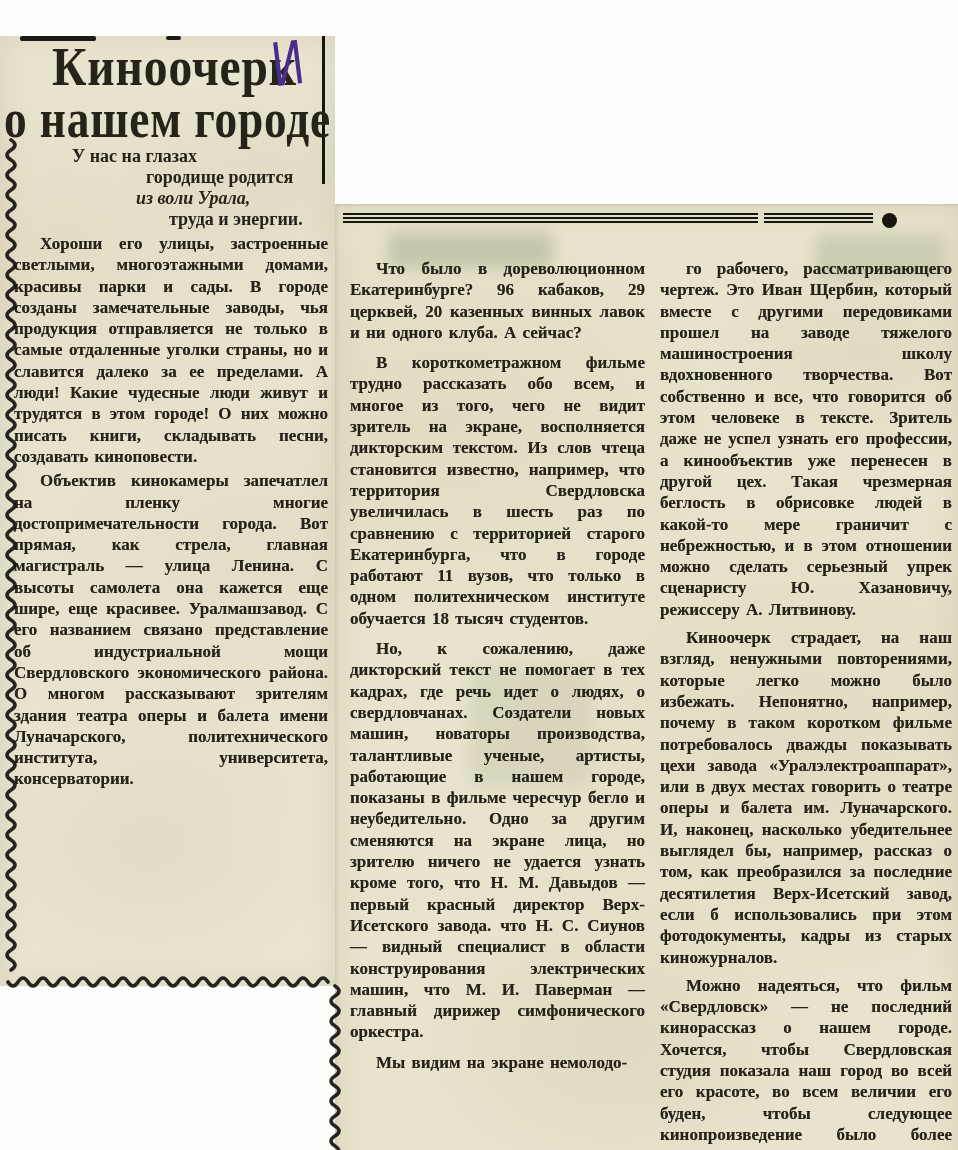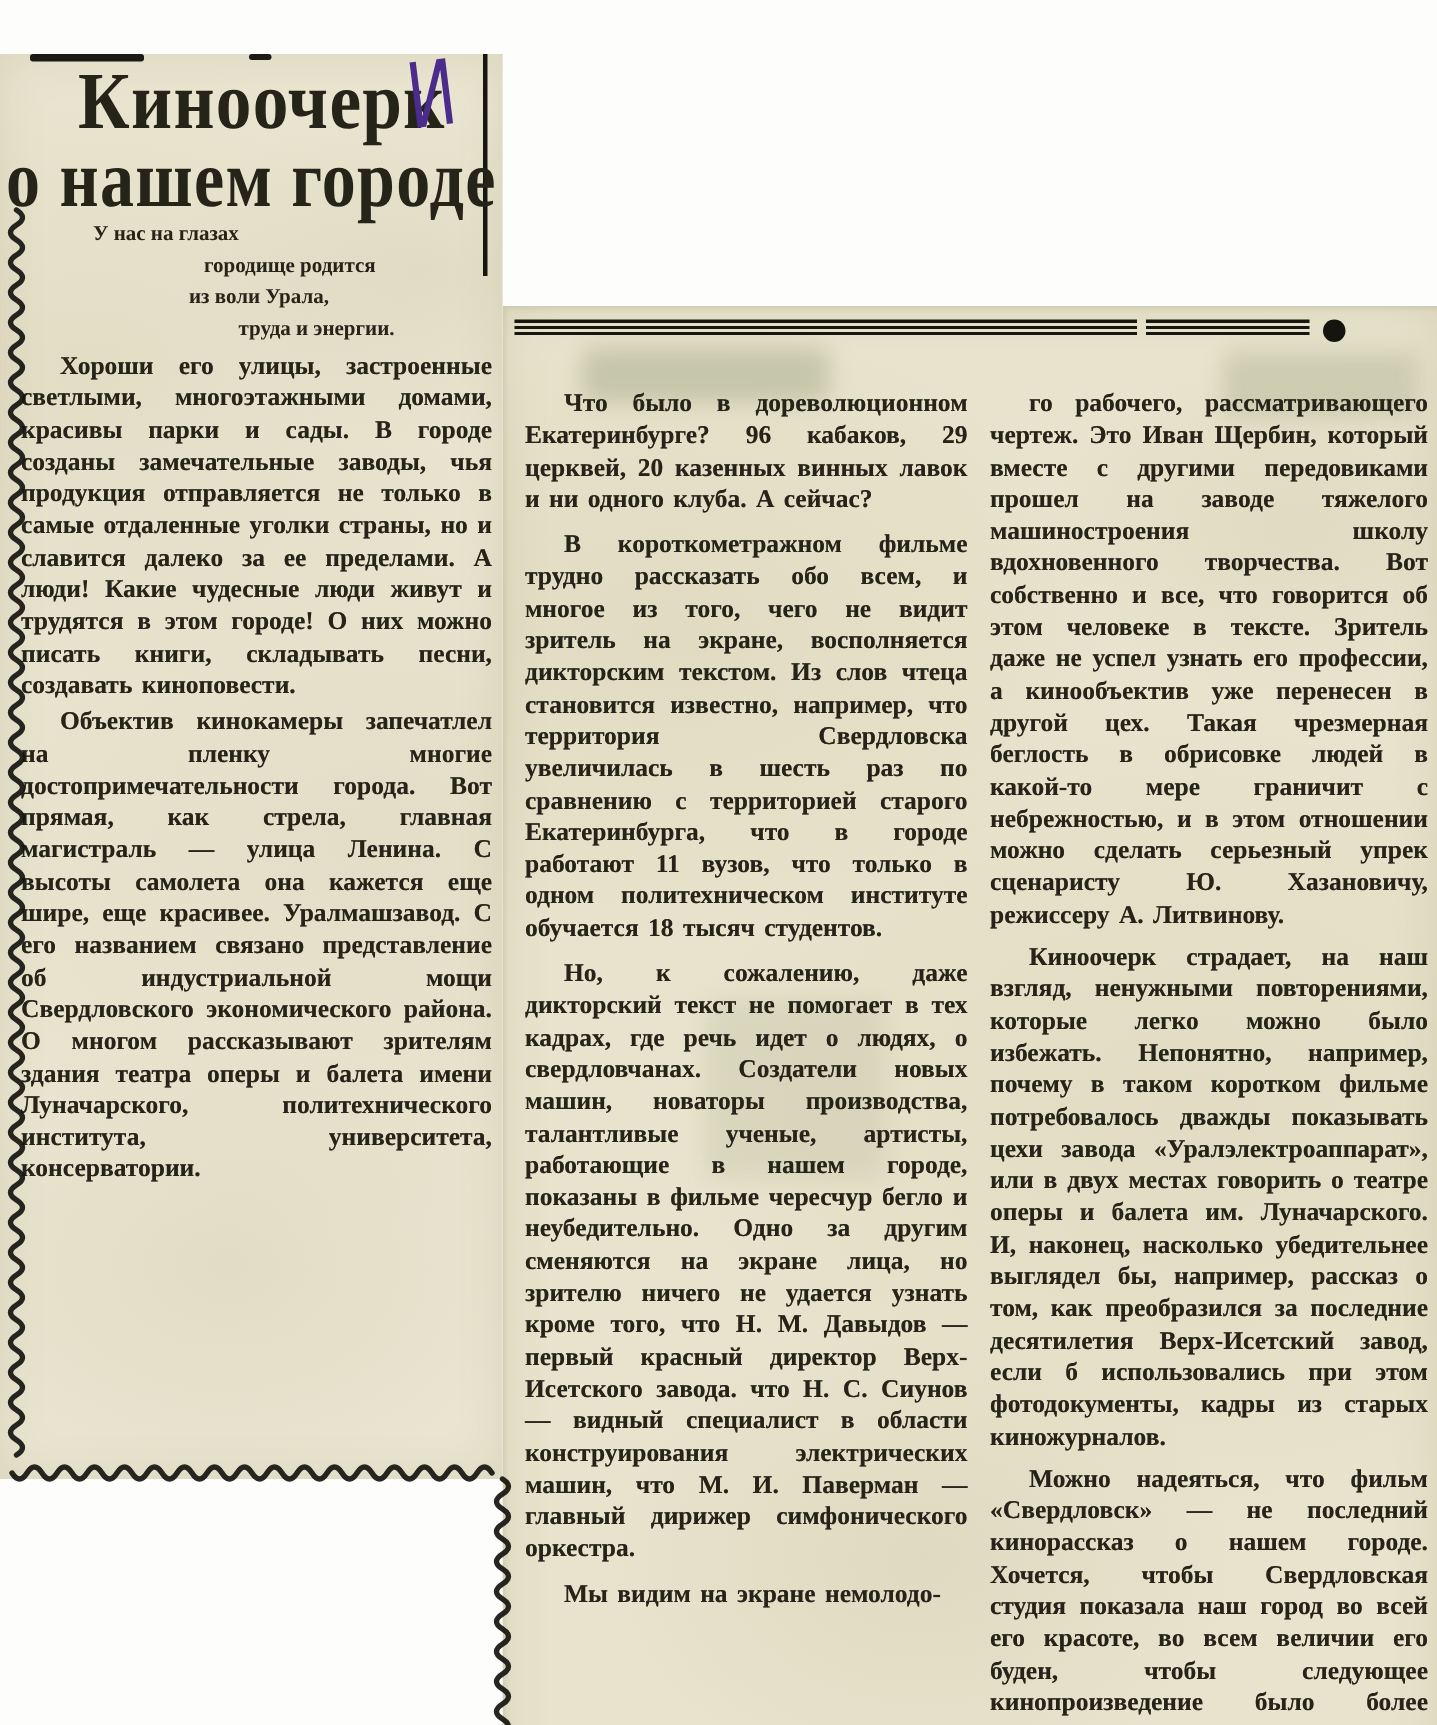--- a/index.html
+++ b/index.html
@@ -35,25 +35,25 @@
     transform:scaleX(.88);transform-origin:left top;white-space:nowrap;letter-spacing:1px;}
   .headline-annotation{left:268px;top:0;font-size:60px;line-height:1;font-weight:500;
     color:var(--annotation-ink);font-family:"DejaVu Sans",sans-serif;
     transform:rotate(-7deg) scaleX(.72);transform-origin:left top;}
   .headline-l2{left:4px;top:56px;font-size:54px;font-weight:bold;line-height:1;
     transform:scaleX(.84);transform-origin:left top;white-space:nowrap;letter-spacing:1px;}
   .headline-rule{left:322px;top:0;width:3px;height:148px;background:var(--rule);}
   .edge-smudge-a{left:20px;top:0;width:76px;height:5px;background:#1b1a15;border-radius:2px;}
   .edge-smudge-b{left:166px;top:0;width:15px;height:4px;background:#1b1a15;border-radius:2px;}
   
-  .epigraph{left:4px;top:110px;width:316px;font-weight:bold;font-size:14px;line-height:21px;}
+  .epigraph{left:14px;top:110px;width:316px;font-weight:bold;font-size:18px;line-height:21px;}
   .ep-line{white-space:nowrap;}
   .ep-line:nth-child(1){padding-left:58px;}
   .ep-line:nth-child(2){padding-left:132px;}
-  .ep-line:nth-child(3){padding-left:122px;}
+  .ep-line:nth-child(3){padding-left:122px;font-style:italic;}
   .ep-line:nth-child(4){padding-left:155px;}
   
   .col{font-size:17px;line-height:21.3px;font-weight:bold;text-align:justify;
     word-spacing:2px;color:var(--ink);text-shadow:0 0 .4px rgba(38,36,25,.55);}
   .col p{margin:0;text-indent:26px;}
   .col-left{left:14px;top:197px;width:314px;}
   .col-left p{margin-bottom:3px;}
   .col-mid{left:350px;top:222px;width:295px;}
   .col-mid p{margin-bottom:9px;}
   .col-right{left:660px;top:222px;width:292px;}

